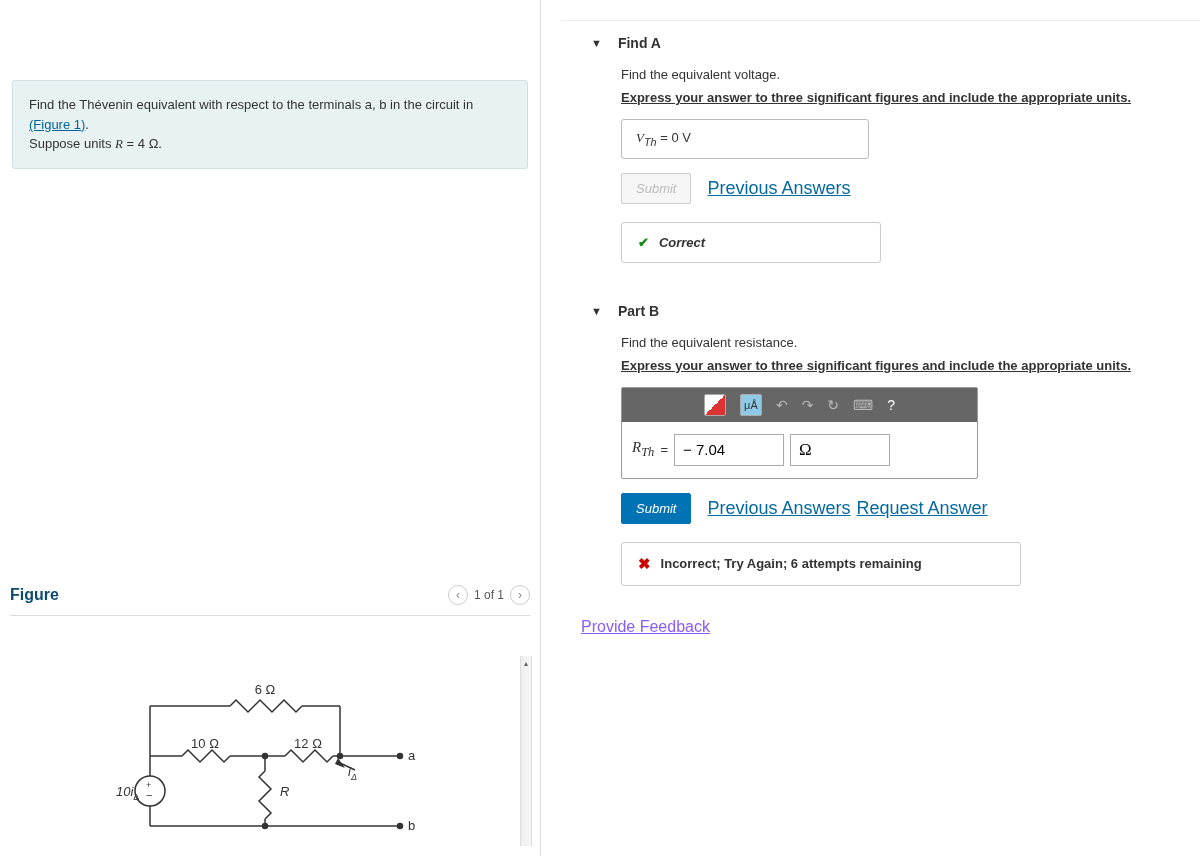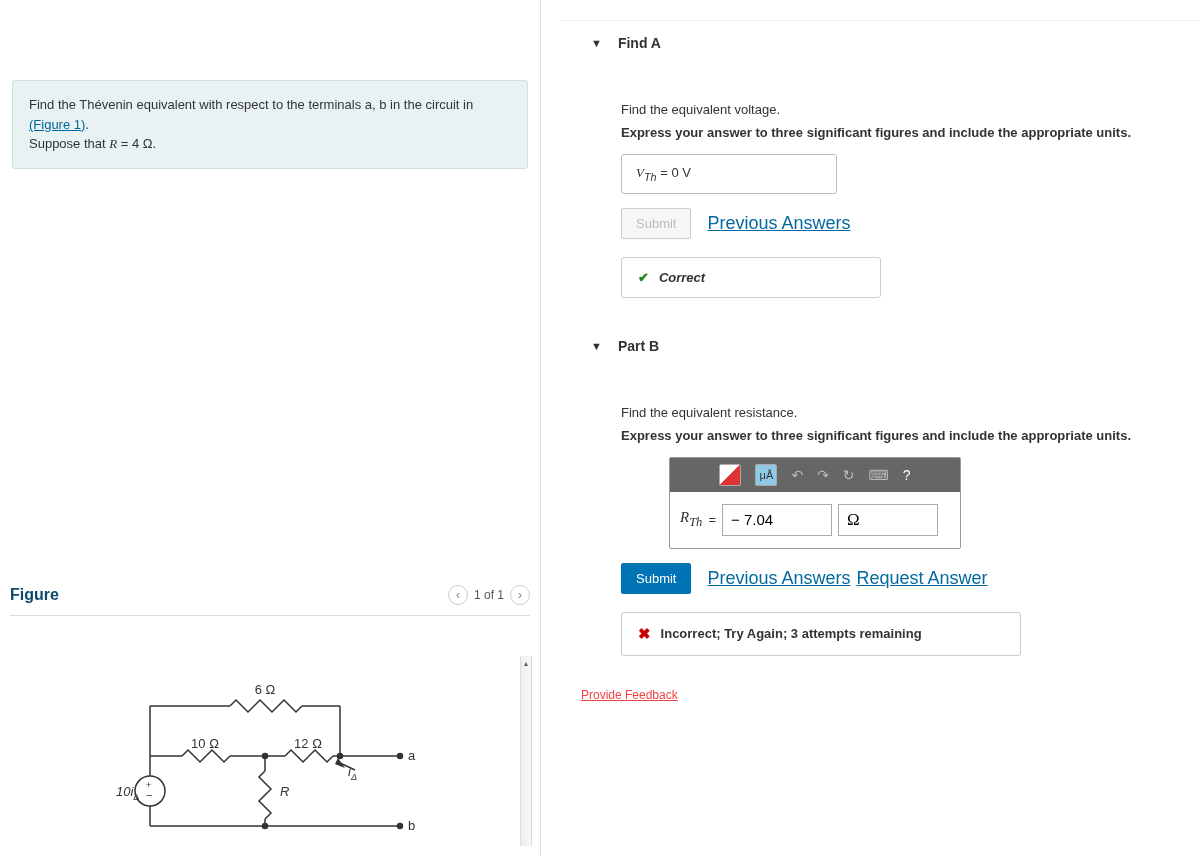--- a/index.html
+++ b/index.html
@@ -14,56 +14,56 @@
 .figure-title { font-size: 16px; font-weight: bold; color: #0c4a6e; }
 .pager { display: flex; align-items: center; gap: 6px; font-size: 12px; color: #555; }
 .pager-btn { width: 20px; height: 20px; border: 1px solid #ccc; border-radius: 50%; display: flex; align-items: center; justify-content: center; color: #888; cursor: pointer; font-size: 12px; background: #fff; }
 .figure-body { display: flex; justify-content: center; padding-top: 20px; position: relative; }
 .scroll-slit { width: 12px; background: linear-gradient(to right, #eee, #f7f7f7); border-left: 1px solid #ddd; border-right: 1px solid #ddd; position: absolute; right: -2px; top: 0; bottom: 0; }
 .scroll-up { position: absolute; top: 0; left: 0; right: 0; height: 14px; display: flex; align-items: center; justify-content: center; font-size: 8px; color: #666; }
 .part-header { display: flex; align-items: center; gap: 16px; padding: 8px 0 16px 30px; }
 .caret-down { font-size: 11px; color: #333; }
 .part-title { font-weight: bold; font-size: 14px; }
 .part-body { padding: 0 20px 20px 60px; }
-.instruction { margin-bottom: 8px; margin-top: 35px; }
-.instruction-b { font-weight: bold; margin-bottom: 14px; }
-.answer-box-a { border: 1px solid #bbb; border-radius: 3px; padding: 10px 14px; width: 216px; margin-bottom: 14px; font-style: italic; }
+.instruction { margin-bottom: 8px; }
+.instruction-b { font-weight: bold; margin-bottom: 14px; text-decoration: underline; }
+.answer-box-a { border: 1px solid #bbb; border-radius: 3px; padding: 10px 14px; width: 248px; margin-bottom: 14px; font-style: italic; }
 .answer-box-a i { font-style: italic; font-family: 'Times New Roman', serif; }
 .btn-row { display: flex; align-items: center; gap: 16px; margin-bottom: 18px; }
-.btn { padding: 7px 14px; font-size: 13px; cursor: pointer; border: 1px solid #ccc; background: #f6f6f6; border-radius: 2px; }
+.btn { padding: 7px 14px; font-size: 13px; cursor: pointer; border: 1px solid #ccc; background: #f6f6f6; border-radius: 2px; font-style: italic; }
 .btn-disabled { color: #bbb; cursor: default; }
 .btn-primary { background: #0073b5; color: #fff; border-color: #0073b5; }
 .link { color: #0369a1; text-decoration: underline; cursor: pointer; font-size: 18px; }
 .feedback-box { border: 1px solid #ccc; border-radius: 3px; padding: 12px 16px; width: 260px; display: flex; align-items: center; gap: 10px; }
 .feedback-incorrect { border: 1px solid #ccc; border-radius: 3px; padding: 12px 16px; width: 400px; display: flex; align-items: center; gap: 10px; font-weight: bold; }
 .check { color: #1a8a1a; font-weight: bold; }
 .xmark { color: #cc0000; font-weight: bold; font-size: 15px; }
 .fbtext { font-weight: bold; font-style: italic; }
-.answer-widget { border: 1px solid #999; border-radius: 2px; width: 292px; margin-bottom: 14px; margin-left: 48px; }
+.answer-widget { border: 1px solid #999; border-radius: 2px; width: 357px; margin-bottom: 14px; }
 .toolbar { background: #666; display: flex; align-items: center; justify-content: center; gap: 14px; padding: 6px 10px; }
 .tool-icon { width: 22px; height: 22px; background: #fff; border: 1px solid #aaa; display: flex; align-items: center; justify-content: center; font-size: 11px; color: #333; border-radius: 2px; }
 .tool-ua { background: #8ecae6; }
 .tool-txt { color: #bbb; font-size: 14px; }
 .input-row { display: flex; align-items: center; padding: 12px 10px; gap: 6px; }
 .rth { font-style: italic; font-family: 'Times New Roman', serif; font-size: 15px; }
 .num-input { border: 1px solid #aaa; padding: 4px 8px; width: 110px; font-size: 15px; height: 32px; }
 .unit-input { border: 1px solid #aaa; padding: 6px 8px; width: 100px; font-size: 17px; font-family: 'Times New Roman', serif; height: 32px; }
-.provide-fb { color: #ef4444; text-decoration: underline; font-size: 12px; padding: 12px 0 0 20px; cursor: pointer; display: inline-block; }
+.provide-fb { color: #8b5cf6; text-decoration: underline; font-size: 16px; padding: 12px 0 0 20px; cursor: pointer; display: inline-block; }
 .circuit-svg { width: 320px; height: 170px; }
 .sep { height: 1px; background: #eee; margin: 0 0 6px 0; }
 </style>
 </head>
 <body>
 
 <div class="page">
   <div class="left-col">
     <div class="problem-box">
       <span>Find the Thévenin equivalent with respect to the terminals a, b in the circuit in </span>
       <a href="#">(Figure 1)</a><span>.</span><br>
-      <span>Suppose that </span><i style="font-family:'Times New Roman',serif;">R</i><span> = 4 Ω.</span>
+      <span>Suppose units </span><i style="font-family:'Times New Roman',serif;">R</i><span> = 4 Ω.</span>
     </div>
 
     <div class="figure-section">
       <div class="figure-header">
         <div class="figure-title">Figure</div>
         <div class="pager">
           <div class="pager-btn">‹</div>
           <span>1 of 1</span>
           <div class="pager-btn">›</div>
         </div>
@@ -161,19 +161,19 @@
           <input class="unit-input" type="text" value="Ω" style="">
         </div>
       </div>
       <div class="btn-row">
         <button class="btn btn-primary">Submit</button>
         <span class="link">Previous Answers</span>
         <span class="link" style="margin-left:-10px;">Request Answer</span>
       </div>
       <div class="feedback-incorrect">
         <span class="xmark">✖</span>
-        <span>Incorrect; Try Again; 3 attempts remaining</span>
+        <span>Incorrect; Try Again; 6 attempts remaining</span>
       </div>
     </div>
 
     <a class="provide-fb">Provide Feedback</a>
   </div>
 </div>
 
 </body></html>

